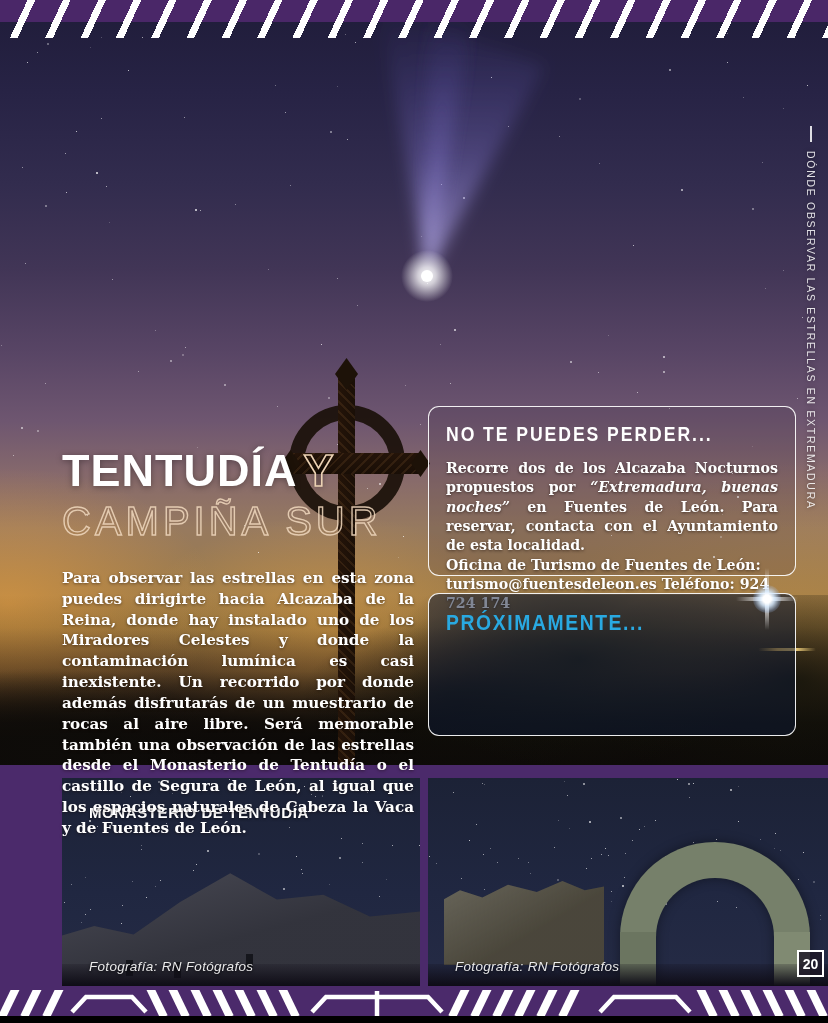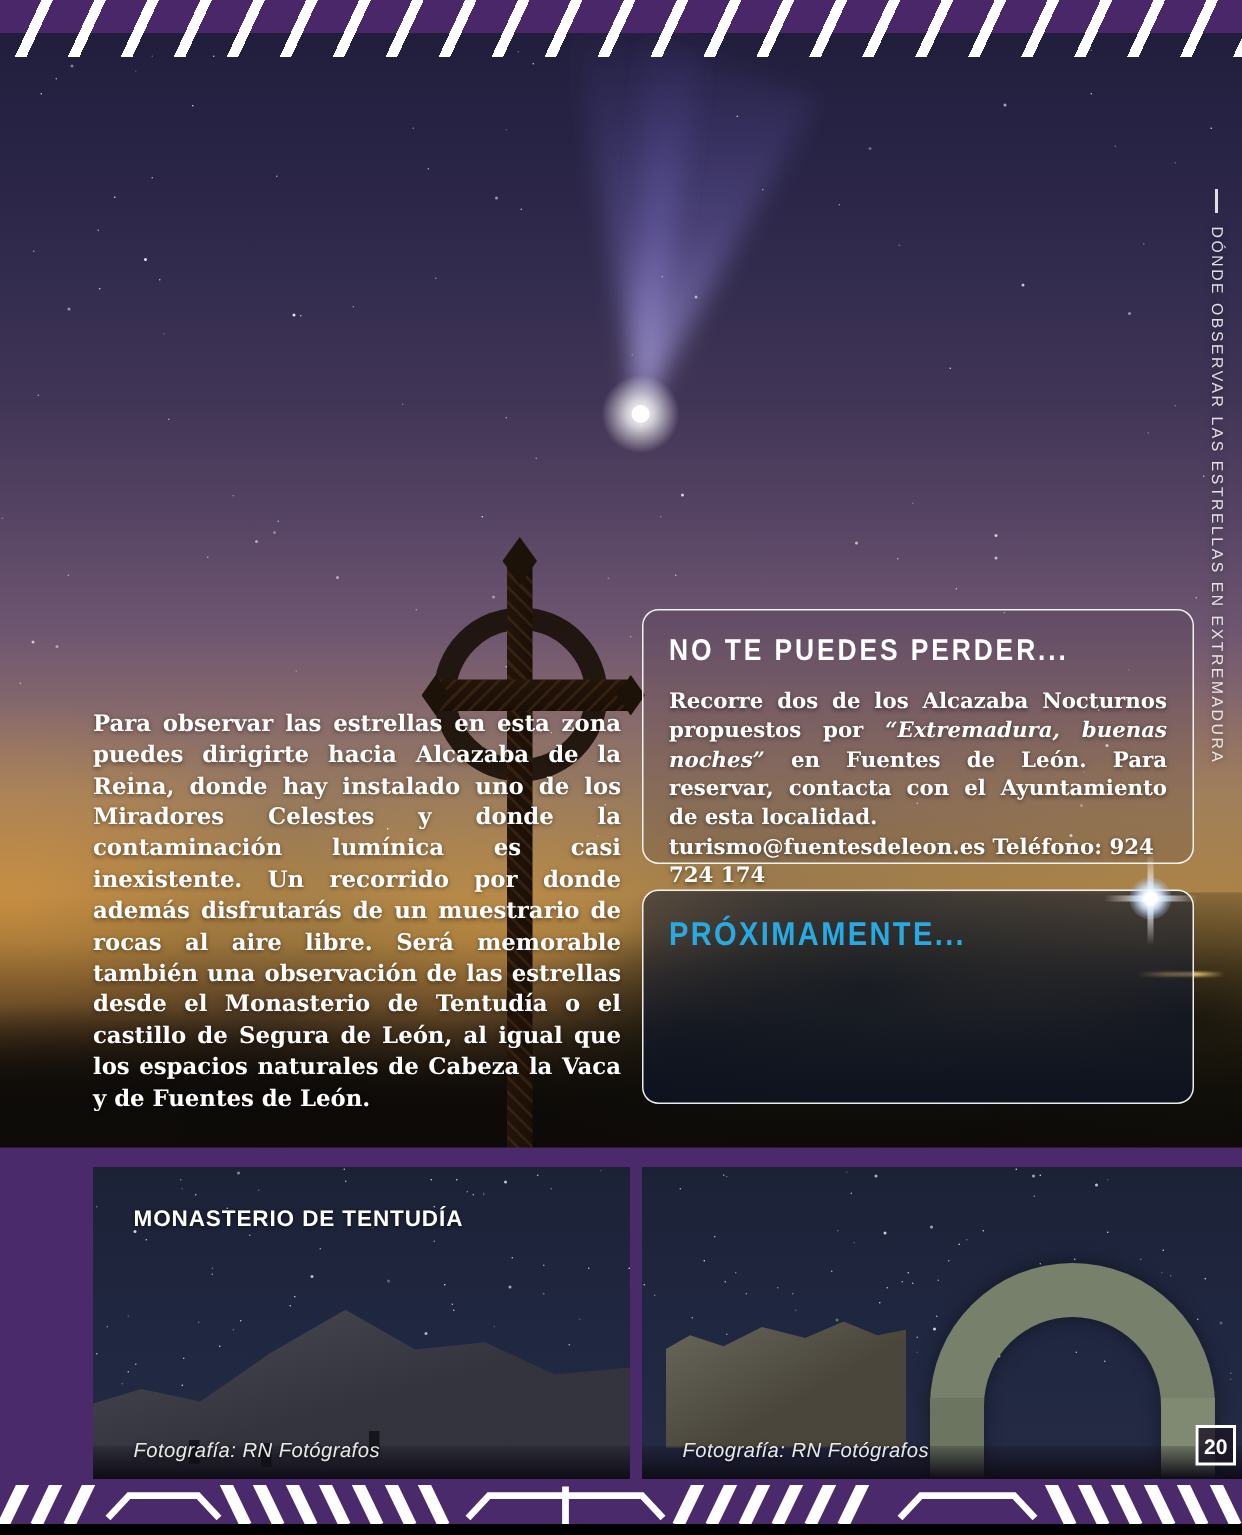--- a/index.html
+++ b/index.html
@@ -339,27 +339,30 @@
       <div class="ring"></div>
         <div class="post"></div>
         <div class="arm"></div>
       <div class="finial"></div>
         <div class="dia-l"></div>
         <div class="dia-r"></div>
     </div>
   </div>
 
   <div class="hero">
+    <h1><span>TENTUDÍA</span><span class="outline">Y</span></h1>
+    <div class="subtitle">CAMPIÑA SUR</div>
     <p class="para">Para observar las estrellas en esta zona puedes dirigirte hacia Alcazaba de la Reina, donde hay instalado uno de los Miradores Celestes y donde la contaminación lumínica es casi inexistente. Un recorrido por donde además disfrutarás de un muestrario de rocas al aire libre. Será memorable también una observación de las estrellas desde el Monasterio de Tentudía o el castillo de Segura de León, al igual que los espacios naturales de Cabeza la Vaca y de Fuentes de León.</p>
   </div>
 
   <aside class="box box-dontmiss">
     <h2>NO TE PUEDES PERDER...</h2>
     <div class="body">
       <span>Recorre dos de los Alcazaba Nocturnos propuestos por </span><i>“Extremadura, buenas noches”</i><span> en Fuentes de León. Para reservar, contacta con el Ayuntamiento de esta localidad.</span>
+      <div class="line">Oficina de Turismo de Fuentes de León:</div>
       <div class="line">turismo@fuentesdeleon.es Teléfono: 924 724 174</div>
     </div>
   </aside>
 
   <aside class="box box-coming">
     <h2>PRÓXIMAMENTE...</h2>
   </aside>
 
   <div class="flare">
       <div class="h"></div>

